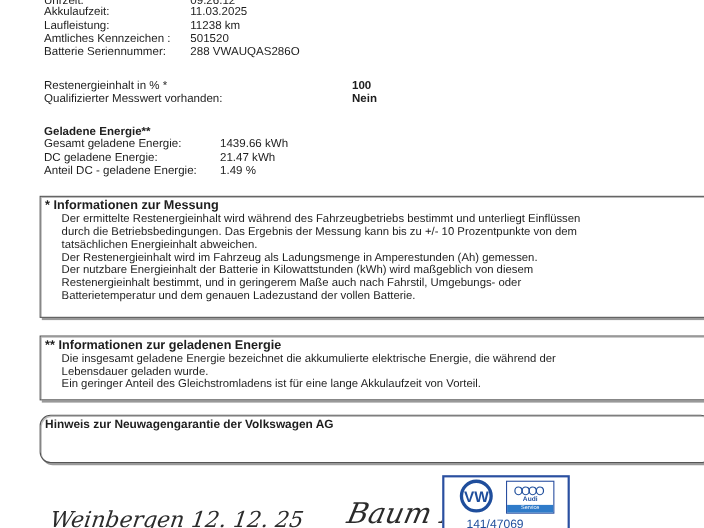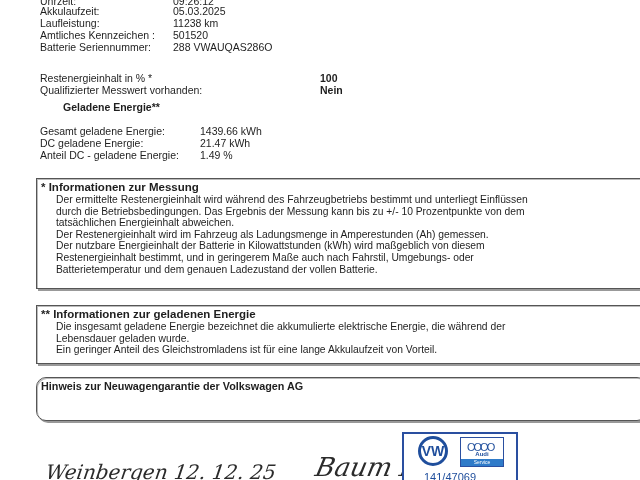--- a/index.html
+++ b/index.html
@@ -40,21 +40,21 @@
 </head>
 <body>
 
 <div>
   <div class="row" style="top:-4px;">
     <span class="lbl">Uhrzeit:</span>
     <span class="val" style="left:133px;">09:26:12</span>
   </div>
   <div class="row" style="top:6px;">
     <span class="lbl">Akkulaufzeit:</span>
-    <span class="val" style="left:133px;">05.03.2025</span>
+    <span class="val" style="left:133px;">11.03.2025</span>
   </div>
   <div class="row" style="top:18px;">
     <span class="lbl">Laufleistung:</span>
     <span class="val" style="left:133px;">11238 km</span>
   </div>
   <div class="row" style="top:30px;">
     <span class="lbl">Amtliches Kennzeichen :</span>
     <span class="val" style="left:133px;">501520</span>
   </div>
   <div class="row" style="top:42px;">
@@ -68,21 +68,21 @@
     <span class="lbl">Restenergieinhalt in % *</span>
     <span class="val bold" style="left:280px;">100</span>
   </div>
   <div class="row" style="top:85px;">
     <span class="lbl">Qualifizierter Messwert vorhanden:</span>
     <span class="val bold" style="left:280px;">Nein</span>
   </div>
 </div>
 
 <div>
-  <div class="row bold" style="top:102px;margin-left:23px;">Geladene Energie**</div>
+  <div class="row bold" style="top:115px;">Geladene Energie**</div>
   <div class="row" style="top:126px;">
     <span class="lbl">Gesamt geladene Energie:</span>
     <span class="val" style="left:160px;">1439.66 kWh</span>
   </div>
   <div class="row" style="top:138px;">
     <span class="lbl">DC geladene Energie:</span>
     <span class="val" style="left:160px;">21.47 kWh</span>
   </div>
   <div class="row" style="top:150px;">
     <span class="lbl">Anteil DC - geladene Energie:</span>

